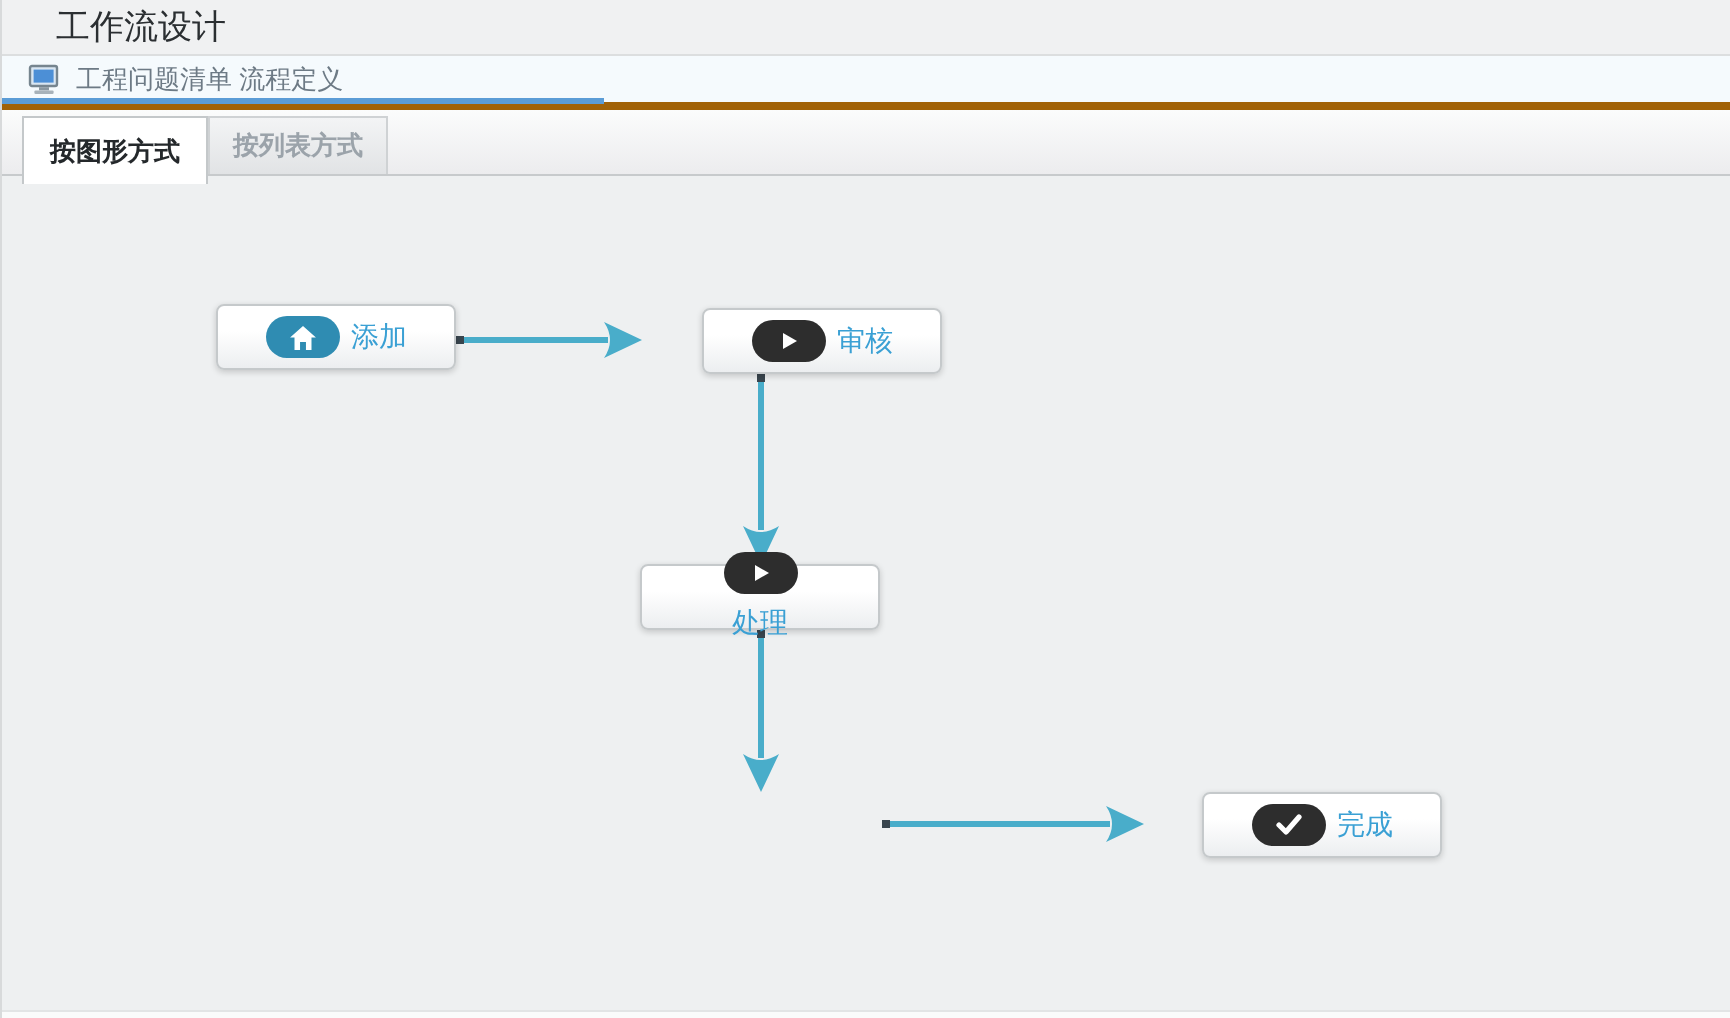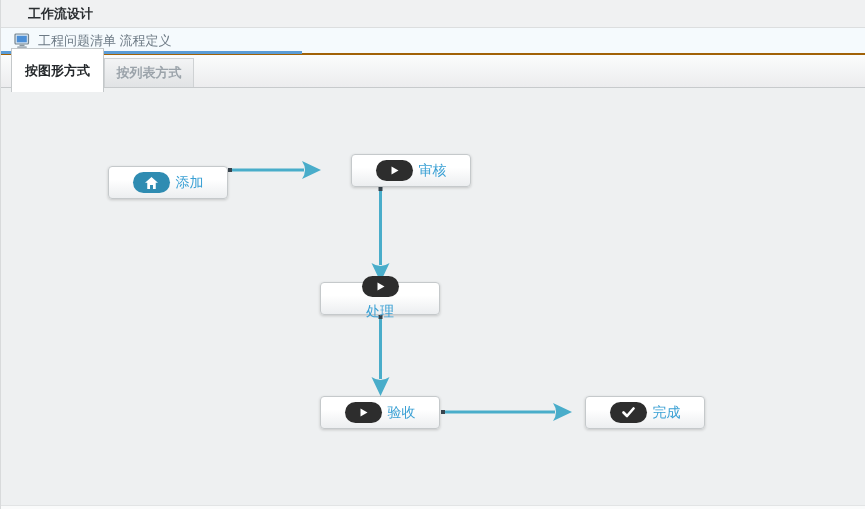--- a/index.html
+++ b/index.html
@@ -1,49 +1,49 @@
 <!DOCTYPE html>
 <html><head>
 <meta charset="utf-8">
 <style>
   * { margin:0; padding:0; box-sizing:border-box; }
   body { font-family:"Liberation Sans","DejaVu Sans",sans-serif; background:#e8e9ea; }
   .screen{ position:relative; width:865px; height:509px; background:#eef0f1; overflow:hidden; border-left:1px solid #d8dadb; }
 
   
   .titlebar{ height:28px; background:#f0f1f2; border-bottom:1px solid #dcdedf; display:flex; align-items:center; padding-left:27px; }
-  .titlebar .title{ font-size:13px; font-weight:bold; color:#2b2f32; }
+  .titlebar .title{ font-size:17px; font-weight:normal; color:#2b2f32; }
 
   
-  .crumbbar{ position:relative; height:27px; background:#f5fafd; display:flex; align-items:center; gap:7px; padding-left:13px; border-bottom:2px solid #a16207; }
+  .crumbbar{ position:relative; height:27px; background:#f5fafd; display:flex; align-items:center; gap:7px; padding-left:13px; border-bottom:4px solid #a16207; }
   .crumbbar .crumb-text{ font-size:13px; color:#6d7a85; }
   .crumb-underline{ position:absolute; left:0; bottom:-1px; width:301px; height:3px; background:#5b9cd6; }
 
   
   .tabstrip{ position:relative; height:33px; background:linear-gradient(180deg,#fbfcfc,#ececee); border-bottom:1px solid #c7cacc; display:flex; align-items:flex-end; padding-left:10px; z-index:3; }
   .tab{ font-size:13px; display:flex; align-items:center; justify-content:center; cursor:pointer;font-weight:bold; }
-  .tab.active{ width:93px; height:44px; margin-bottom:-5px; background:#fff; border:1px solid #c4c8ca; border-bottom:none; font-weight:bold; color:#24282b; z-index:2; }
+  .tab.active{ width:93px; height:34px; margin-bottom:-5px; background:#fff; border:1px solid #c4c8ca; border-bottom:none; font-weight:bold; color:#24282b; z-index:2; }
   .tab.inactive{ width:90px; height:29px; background:linear-gradient(180deg,#f3f4f5,#e1e3e5); border:1px solid #cfd2d4; border-bottom:none; color:#9ba3aa; }
 
   
   .canvas{ position:relative; width:865px; height:417px; background:#eef0f1; }
   .footer-strip{ height:4px; background:#fafbfb; border-top:1px solid #e2e4e5; }
 
   
   .node{ position:absolute; width:120px; height:33px; background:linear-gradient(180deg,#ffffff 40%,#eceef0); border:1px solid #c5c9cb; border-radius:4px; box-shadow:0 1px 3px rgba(0,0,0,.18); display:flex; align-items:center; justify-content:center; gap:6px; cursor:pointer; }
   .pill{ width:37px; height:21px; border-radius:11px; display:flex; align-items:center; justify-content:center; flex:0 0 auto; }
   .pill.teal{ background:#2f8cb2; }
   .pill.dark{ background:#2d2d2d; }
   .node-label{ font-size:14px; color:#3aa0d4; white-space:nowrap; }
 
-  .node-add{ left:107px; top:78px; }
+  .node-add{ left:107px; top:64px; }
   .node-review{ left:319px; top:66px;margin-left:31px; }
   .node-process{ left:319px; top:194px;flex-direction:column; }
   .node-accept{ left:319px; top:308px; }
-  .node-complete{ left:584px; top:308px; }
+  .node-complete{ left:600px; top:308px; }
 
   .edges{ position:absolute; left:0; top:0; width:865px; height:417px; pointer-events:none; }
 </style>
 </head>
 <body>
 
 <div class="screen">
 
   <div class="titlebar">
     <span class="title">工作流设计</span>
@@ -120,28 +120,20 @@
 
     <div class="node node-process">
       <span class="pill dark">
         <svg width="11" height="11" viewBox="0 0 11 11">
             <path d="M2.5 1.5 L9.5 5.5 L2.5 9.5 Z" fill="#ffffff"></path>
           </svg>
       </span>
       <span class="node-label">处理</span>
     </div>
 
-    <div class="node node-accept">
-      <span class="pill dark">
-        <svg width="11" height="11" viewBox="0 0 11 11">
-            <path d="M2.5 1.5 L9.5 5.5 L2.5 9.5 Z" fill="#ffffff"></path>
-          </svg>
-      </span>
-      <span class="node-label">验收</span>
-    </div>
 
     <div class="node node-complete">
       <span class="pill dark">
         <svg width="13" height="11" viewBox="0 0 13 11">
             <path d="M1.5 5.5 L5 9 L11.5 1.5" fill="none" stroke="#ffffff" stroke-width="2.6" stroke-linecap="round" stroke-linejoin="round"></path>
           </svg>
       </span>
       <span class="node-label">完成</span>
     </div>
 

